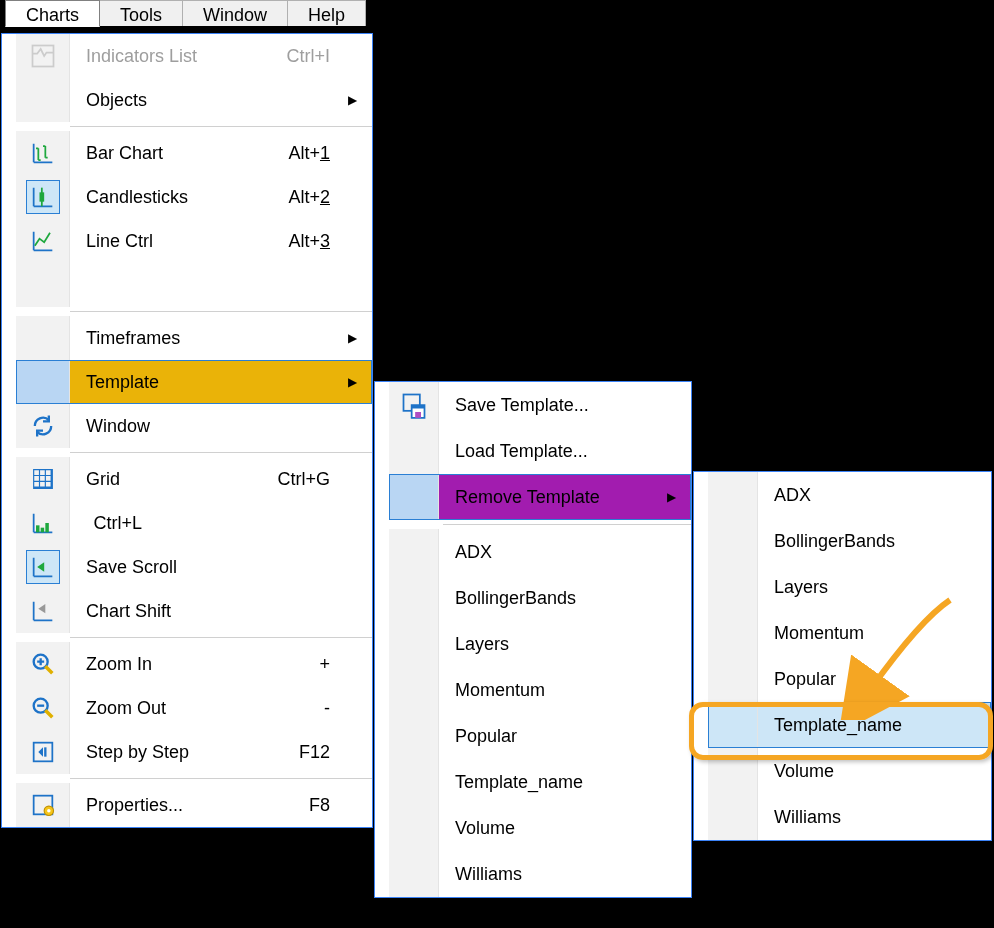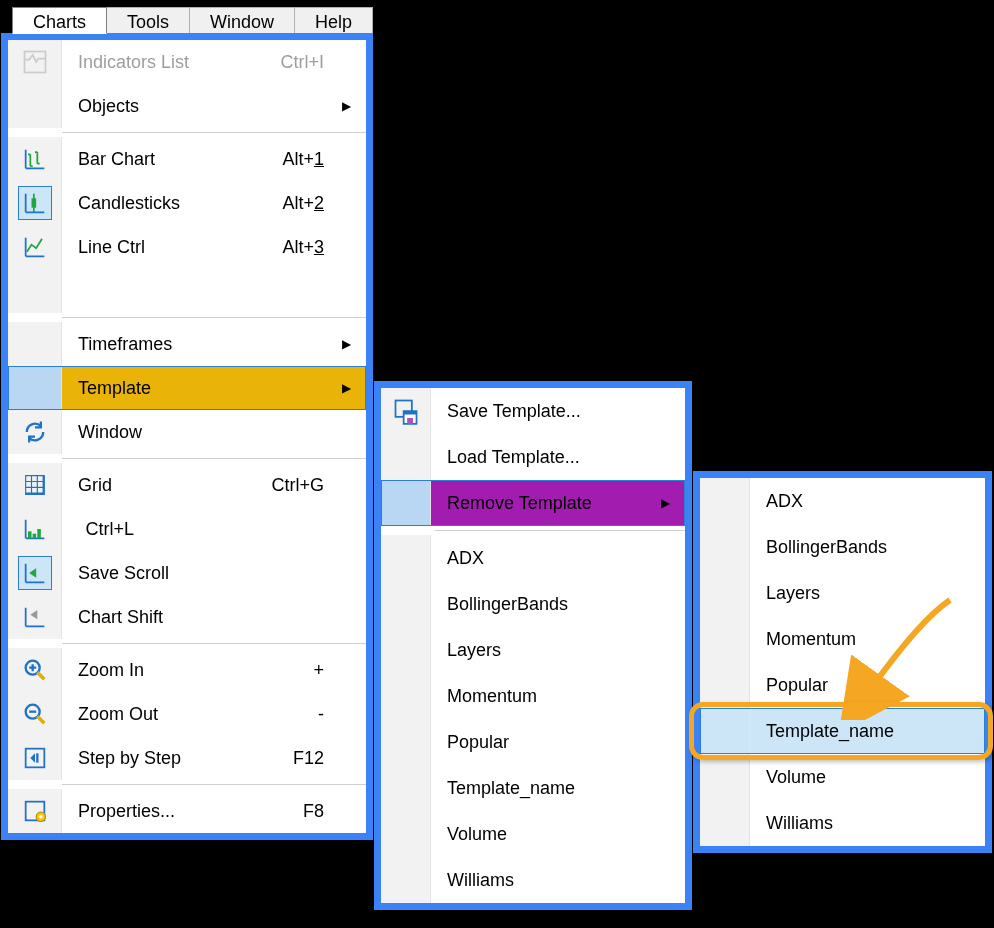--- a/index.html
+++ b/index.html
@@ -12,24 +12,24 @@
     font-family: "Segoe UI", Tahoma, sans-serif;
     font-size: 18px;
     color: #000;
     position: relative;
     overflow: hidden;
   }
 
   
   .menubar {
     position: absolute;
-    left: 12px; top: 0;
+    left: 5px; top: 0;
     height: 40px;
     display: flex;
-    align-items: center;
+    align-items: flex-start;
   }
   .menubar .menu-tab {
     padding: 4px 20px 0 20px;
     display: flex;
     align-items: center;
     background: #F0F0F0;
     border: 1px solid #B0B0B0;
     border-bottom: none;
     margin-right: -1px;
   }
@@ -38,21 +38,22 @@
     border: 1px solid #808080;
     border-bottom: 1px solid #FFFFFF;
     z-index: 5;
     position: relative;
   }
 
   
   .dropdown {
     position: absolute;
     background: #FFFFFF;
-    border: 7px solid #3b82f6;
+    border: 1px solid #3b82f6;
+    padding-left: 14px;
   }
   .dropdown.main {
     left: 1px; top: 33px;
     width: 372px;
   }
   .dropdown .row {
     display: flex;
     align-items: center;
     height: 44px;
     position: relative;

